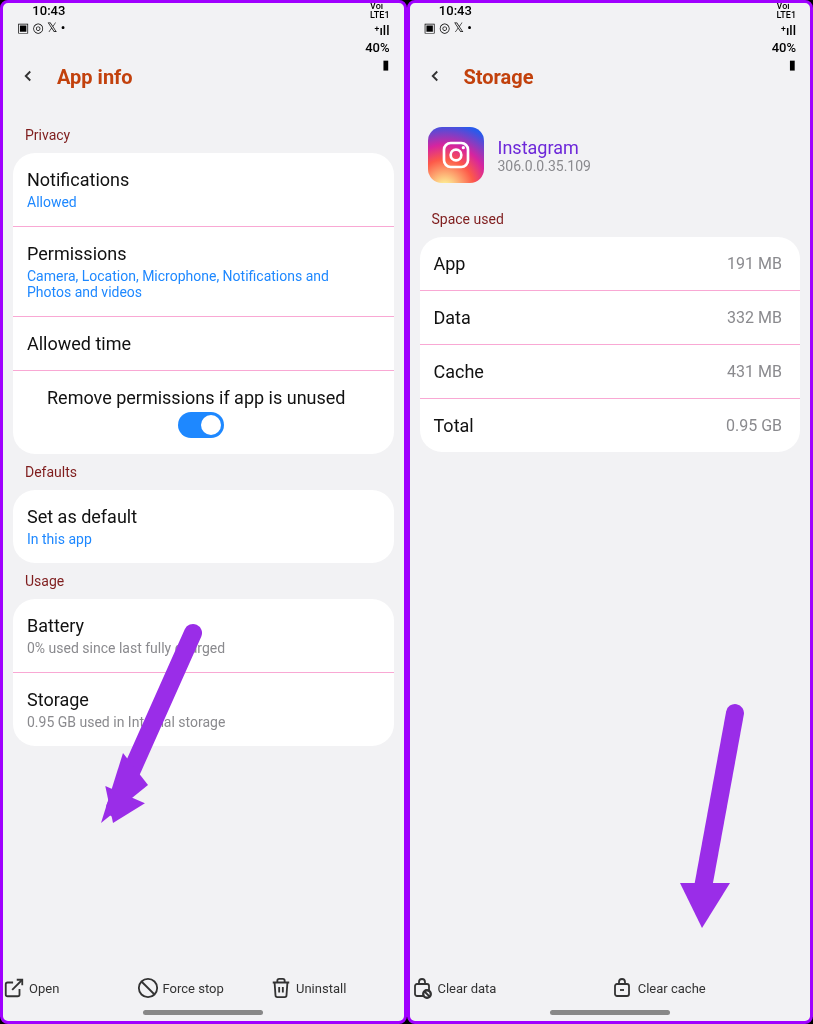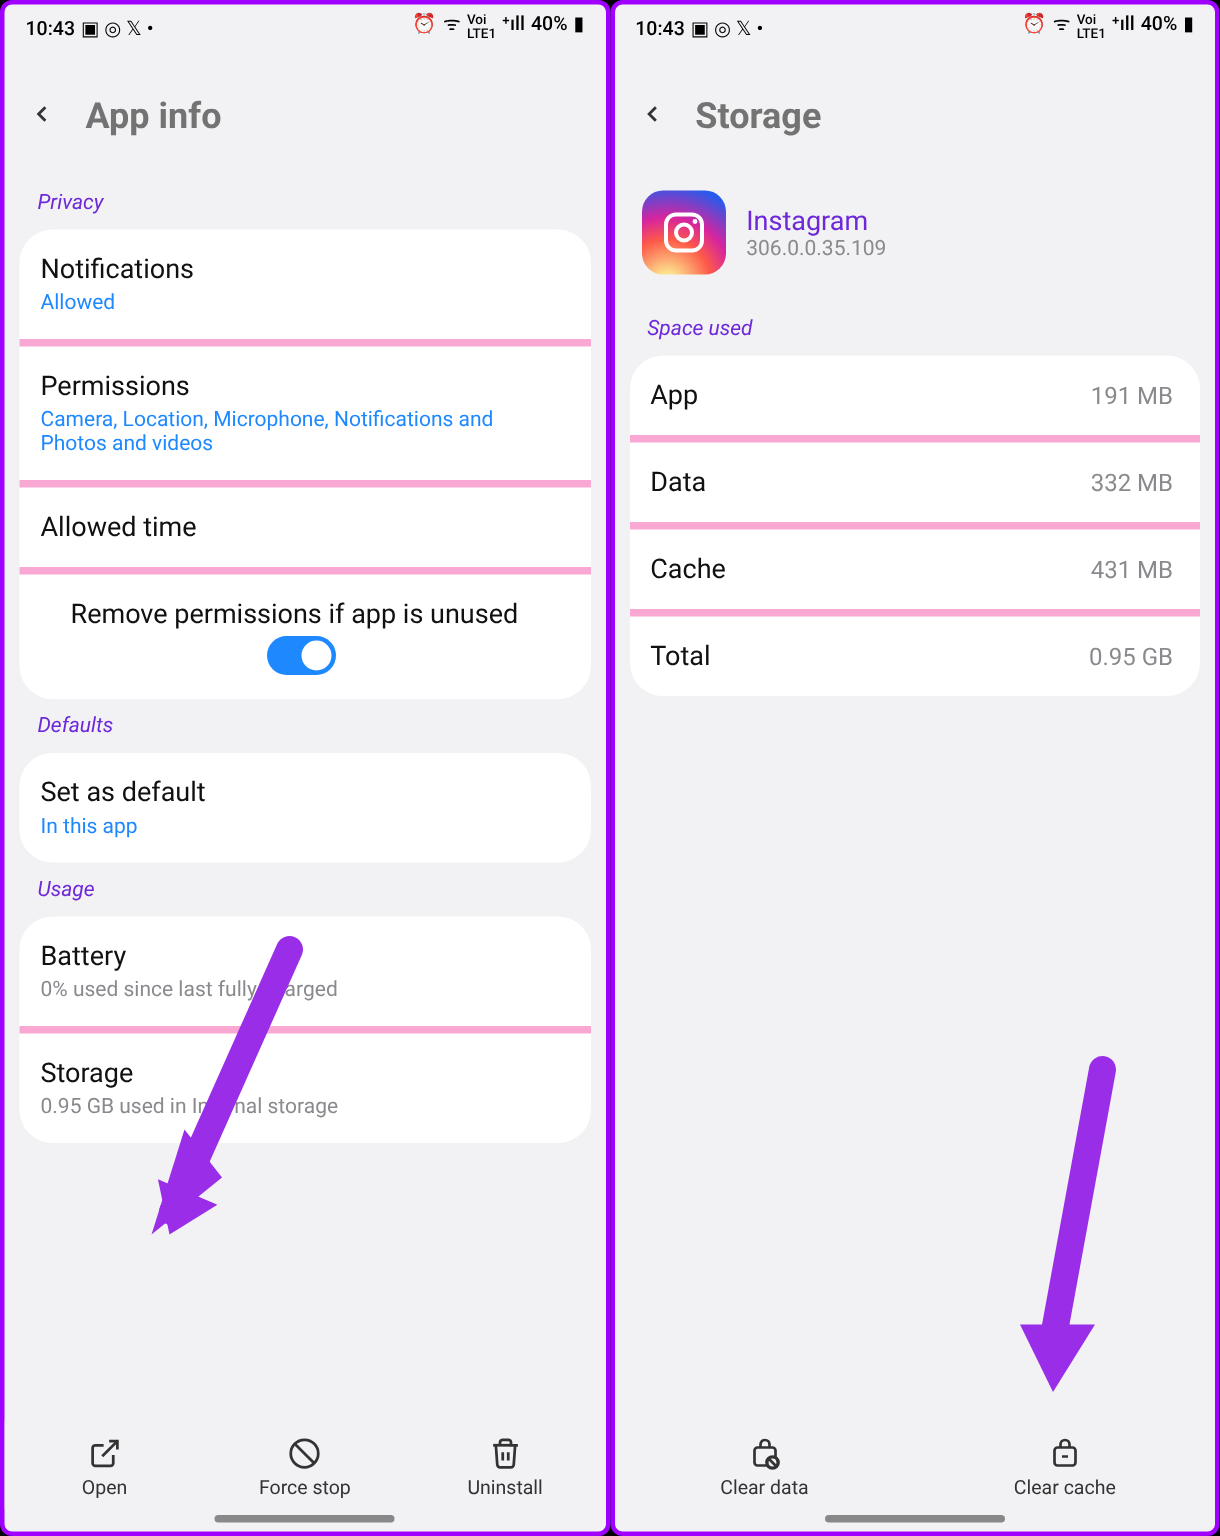--- a/index.html
+++ b/index.html
@@ -26,49 +26,48 @@
   .statusbar {
     height: 28px;
     display: flex;
     align-items: center;
     justify-content: space-between;
     padding: 4px 14px 0 14px;
     font-size: 13px;
     font-weight: 500;
     color: #000;
   }
-  .statusbar .left, .statusbar .right { display:flex; align-items:flex-start; gap:4px; }
+  .statusbar .left, .statusbar .right { display:flex; align-items:flex-end; gap:4px;flex-direction:column; }
   .statusbar .ico { font-size: 13px; line-height:1; }
 
   
   .header {
     display: flex;
     align-items: center;
     padding: 28px 16px 22px 10px;
     gap: 14px;
   }
   .header .back { font-size: 24px; color:#333; padding:4px 6px; }
-  .header .title { font-size: 24px; font-weight: 700; color:#737373; }
+  .header .title { font-size: 20px; font-weight: 700; color:#c2410c; }
 
   
   .content { flex:1; overflow:hidden; }
   .section-label {
     font-size: 14px;
-    color: #6d28d9;
+    color: #7f1d1d;
     padding: 10px 8px 10px 22px;
-    font-style: italic;
   }
   .card {
     background: #ffffff;
     border-radius: 22px;
     margin: 0 10px 0 10px;
   }
   .row {
     padding: 16px 18px 16px 14px;
-    border-bottom: 5px solid #f9a8d4;
+    border-bottom: 1px solid #f9a8d4;
     display:flex;
     flex-direction:column;
     gap:4px;
   }
   .row:last-child { border-bottom:none; }
   .row .row-title { font-size: 18px; color:#111; font-weight:400; }
   .row .row-sub { font-size: 14px; color:#8a8a8e; }
   .row .row-sub.link { color:#1e88ff; }
   .row.toggle-row { flex-direction:column; align-items:center; justify-content:space-between; }
   .row.toggle-row .row-title { flex:1; padding-right:10px; }
@@ -96,21 +95,21 @@
   .app-icon svg { width:32px; height:32px; }
   .app-row .app-name { font-size:18px; color:#6d28d9; }
   .app-row .app-ver { font-size:14px; color:#8a8a8e; }
 
   
   .actionbar {
     display:flex; justify-content:space-around; align-items:center;
     padding: 10px 0 6px 0;
     background:#f2f2f4;
   }
-  .action { display:flex; flex-direction:column; align-items:center; gap:4px; flex:1; }
+  .action { display:flex; flex-direction:row; align-items:center; gap:4px; flex:1; }
   .action .aicon { font-size:20px; color:#333; height:24px; display:flex; align-items:center; }
   .action .alabel { font-size:13px; color:#333; }
   .homebar { height:5px; width:120px; background:#888; border-radius:3px; margin:4px auto 6px auto; }
 
   
   .arrow {
     position:absolute;
     pointer-events:none;
   }
   .arrow svg { display:block; }

